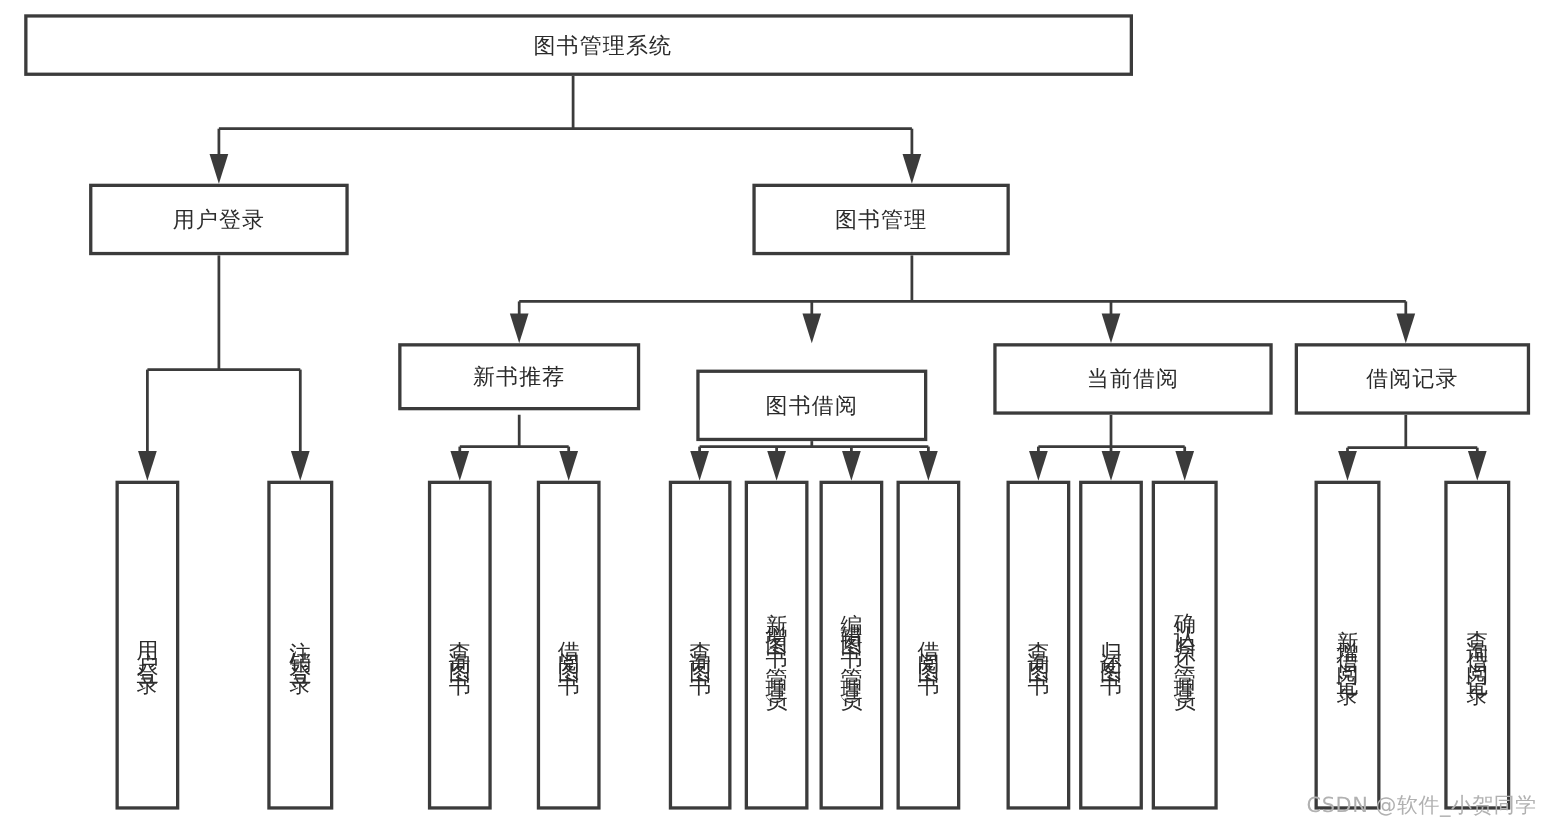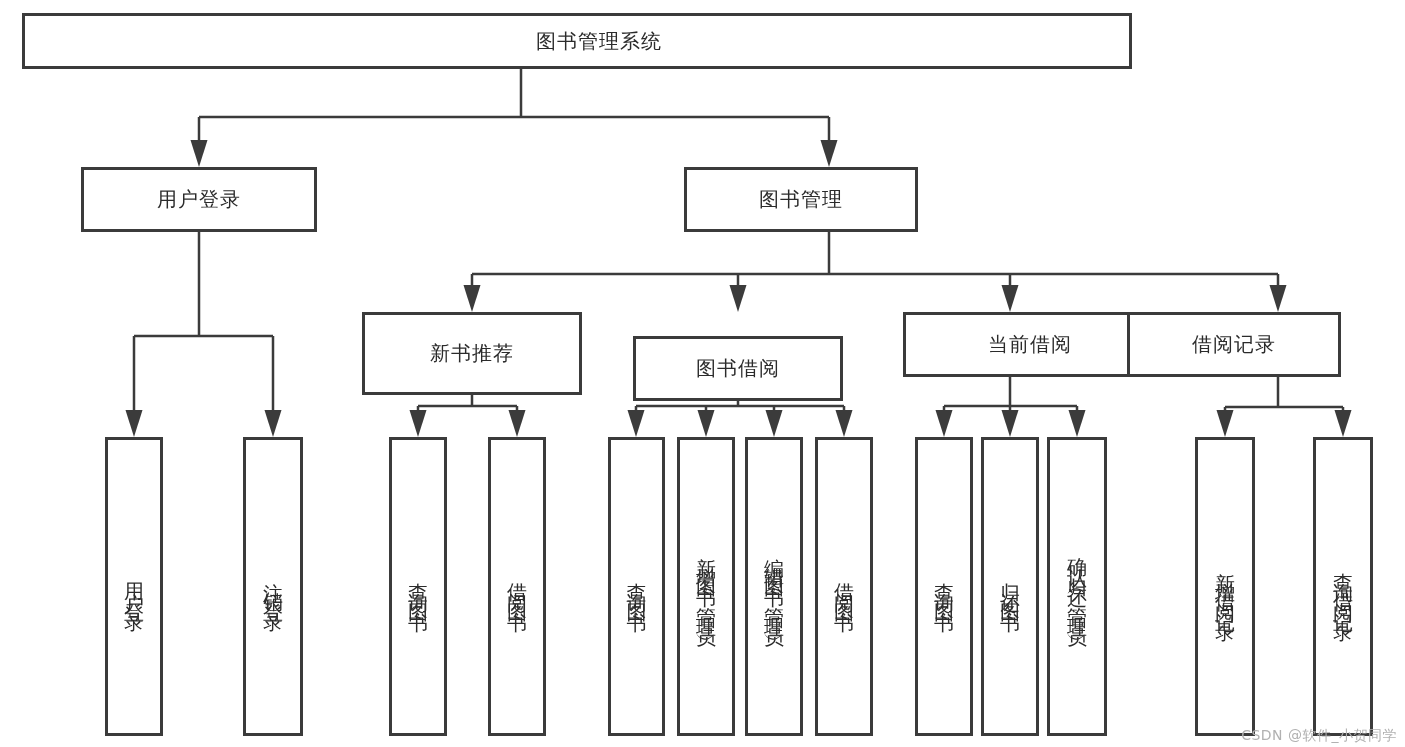--- a/index.html
+++ b/index.html
@@ -37,21 +37,21 @@
     display:block;
     writing-mode:vertical-rl;
     text-orientation:mixed;
     letter-spacing:10px;
     line-height:1.15;
   }
   #watermark{
     position:absolute;
     right:8px;
     bottom:2px;
-    font-size:14px;
+    font-size:19px;
     color:var(--watermark-color);
     letter-spacing:0.5px;
     z-index:3;
     white-space:nowrap;
     text-align:center;
   }
 </style>
 </head>
 <body>
 
@@ -102,41 +102,41 @@
         <polygon points="1001.5,410 1018.5,410 1010,437" fill="#3b3b3b"></polygon>
         <line x1="1077" y1="406" x2="1077" y2="419" stroke="#3b3b3b" stroke-width="2.5"></line>
         <polygon points="1068.5,410 1085.5,410 1077,437" fill="#3b3b3b"></polygon>
         <line x1="1225" y1="407" x2="1225" y2="419" stroke="#3b3b3b" stroke-width="2.5"></line>
         <polygon points="1216.5,410 1233.5,410 1225,437" fill="#3b3b3b"></polygon>
         <line x1="1343" y1="407" x2="1343" y2="419" stroke="#3b3b3b" stroke-width="2.5"></line>
         <polygon points="1334.5,410 1351.5,410 1343,437" fill="#3b3b3b"></polygon>
       </g>
   </svg>
 
-  <div class="node" style="left:22px;top:13px;width:1110px;height:56px;padding-left:44px;">
+  <div class="node" style="left:22px;top:13px;width:1008px;height:56px;padding-left:44px;">
     <span>图书管理系统</span>
   </div>
 
   <div class="node" style="left:81px;top:167px;width:236px;height:65px;">
     <span>用户登录</span>
   </div>
   <div class="node" style="left:684px;top:167px;width:234px;height:65px;">
     <span>图书管理</span>
   </div>
 
-  <div class="node" style="left:362px;top:312px;width:220px;height:83px;">
+  <div class="node" style="left:362px;top:312px;width:220px;height:61px;">
     <span>新书推荐</span>
   </div>
   <div class="node" style="left:633px;top:312px;width:210px;height:65px;margin-top:24px;">
     <span>图书借阅</span>
   </div>
   <div class="node" style="left:903px;top:312px;width:254px;height:65px;justify-content:center;">
     <span>当前借阅</span>
   </div>
-  <div class="node" style="left:1127px;top:312px;width:214px;height:65px;">
+  <div class="node" style="left:1177px;top:312px;width:214px;height:65px;">
     <span>借阅记录</span>
   </div>
 
   <div class="node leaf" style="left:105px;top:437px;width:58px;height:299px;">
     <span>用户登录</span>
   </div>
   <div class="node leaf" style="left:243px;top:437px;width:60px;height:299px;">
     <span>注销登录</span>
   </div>
 

